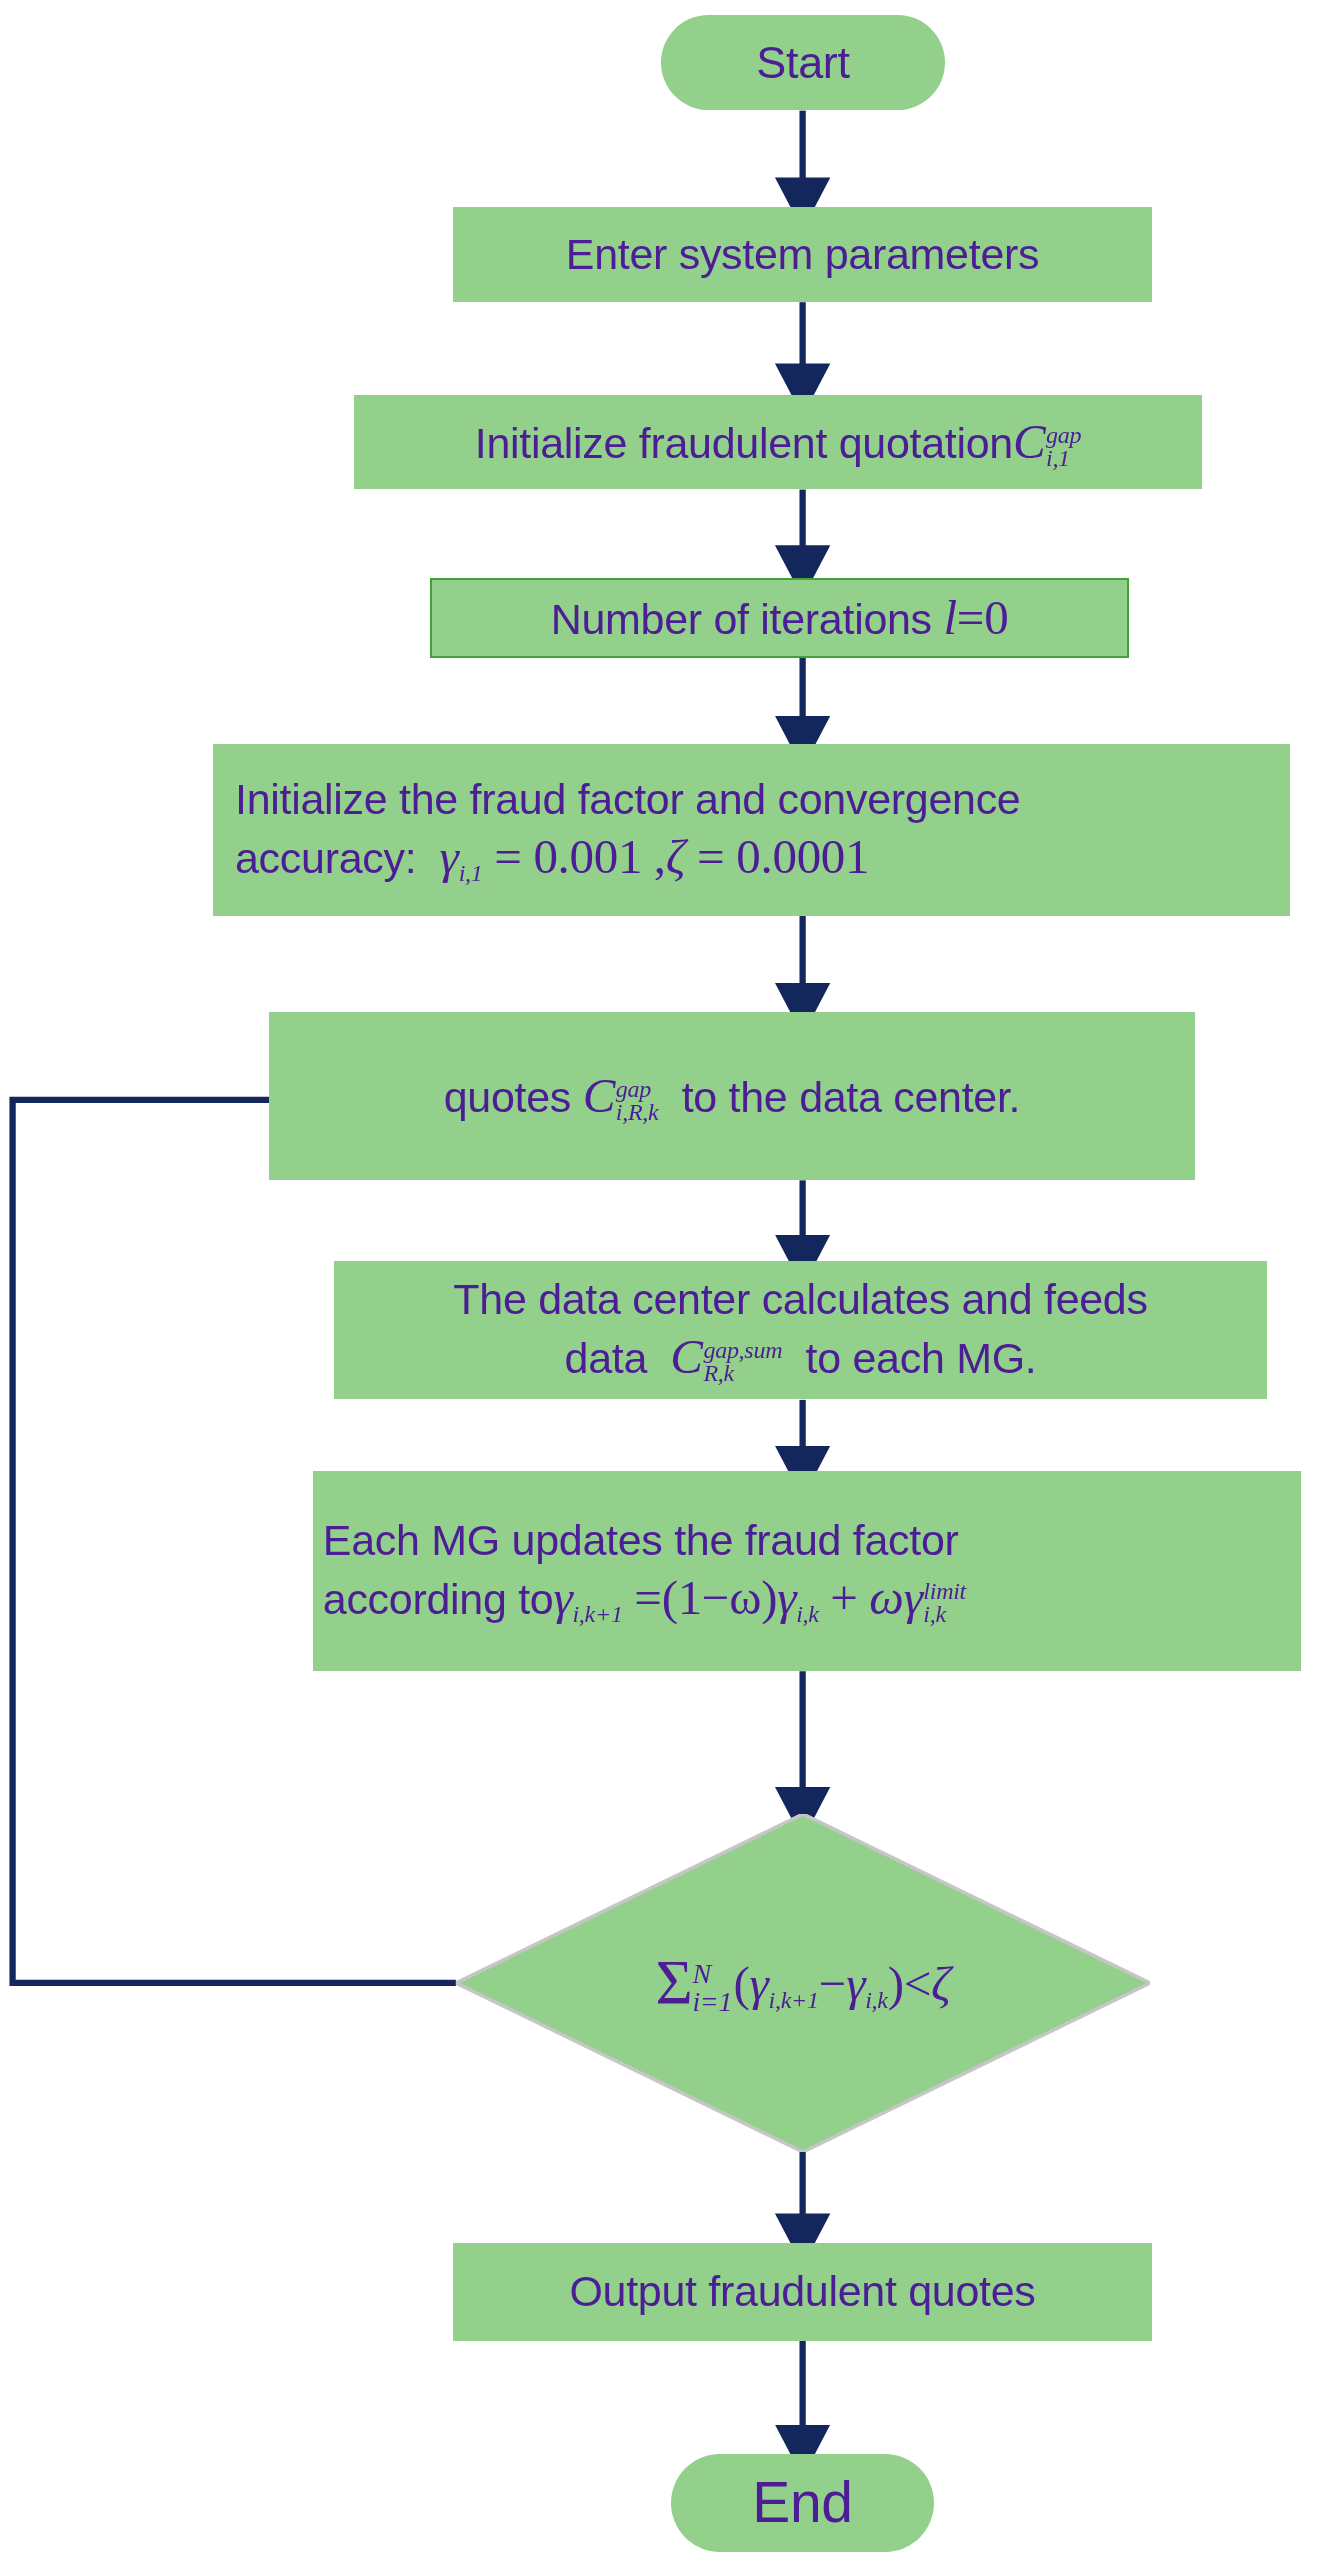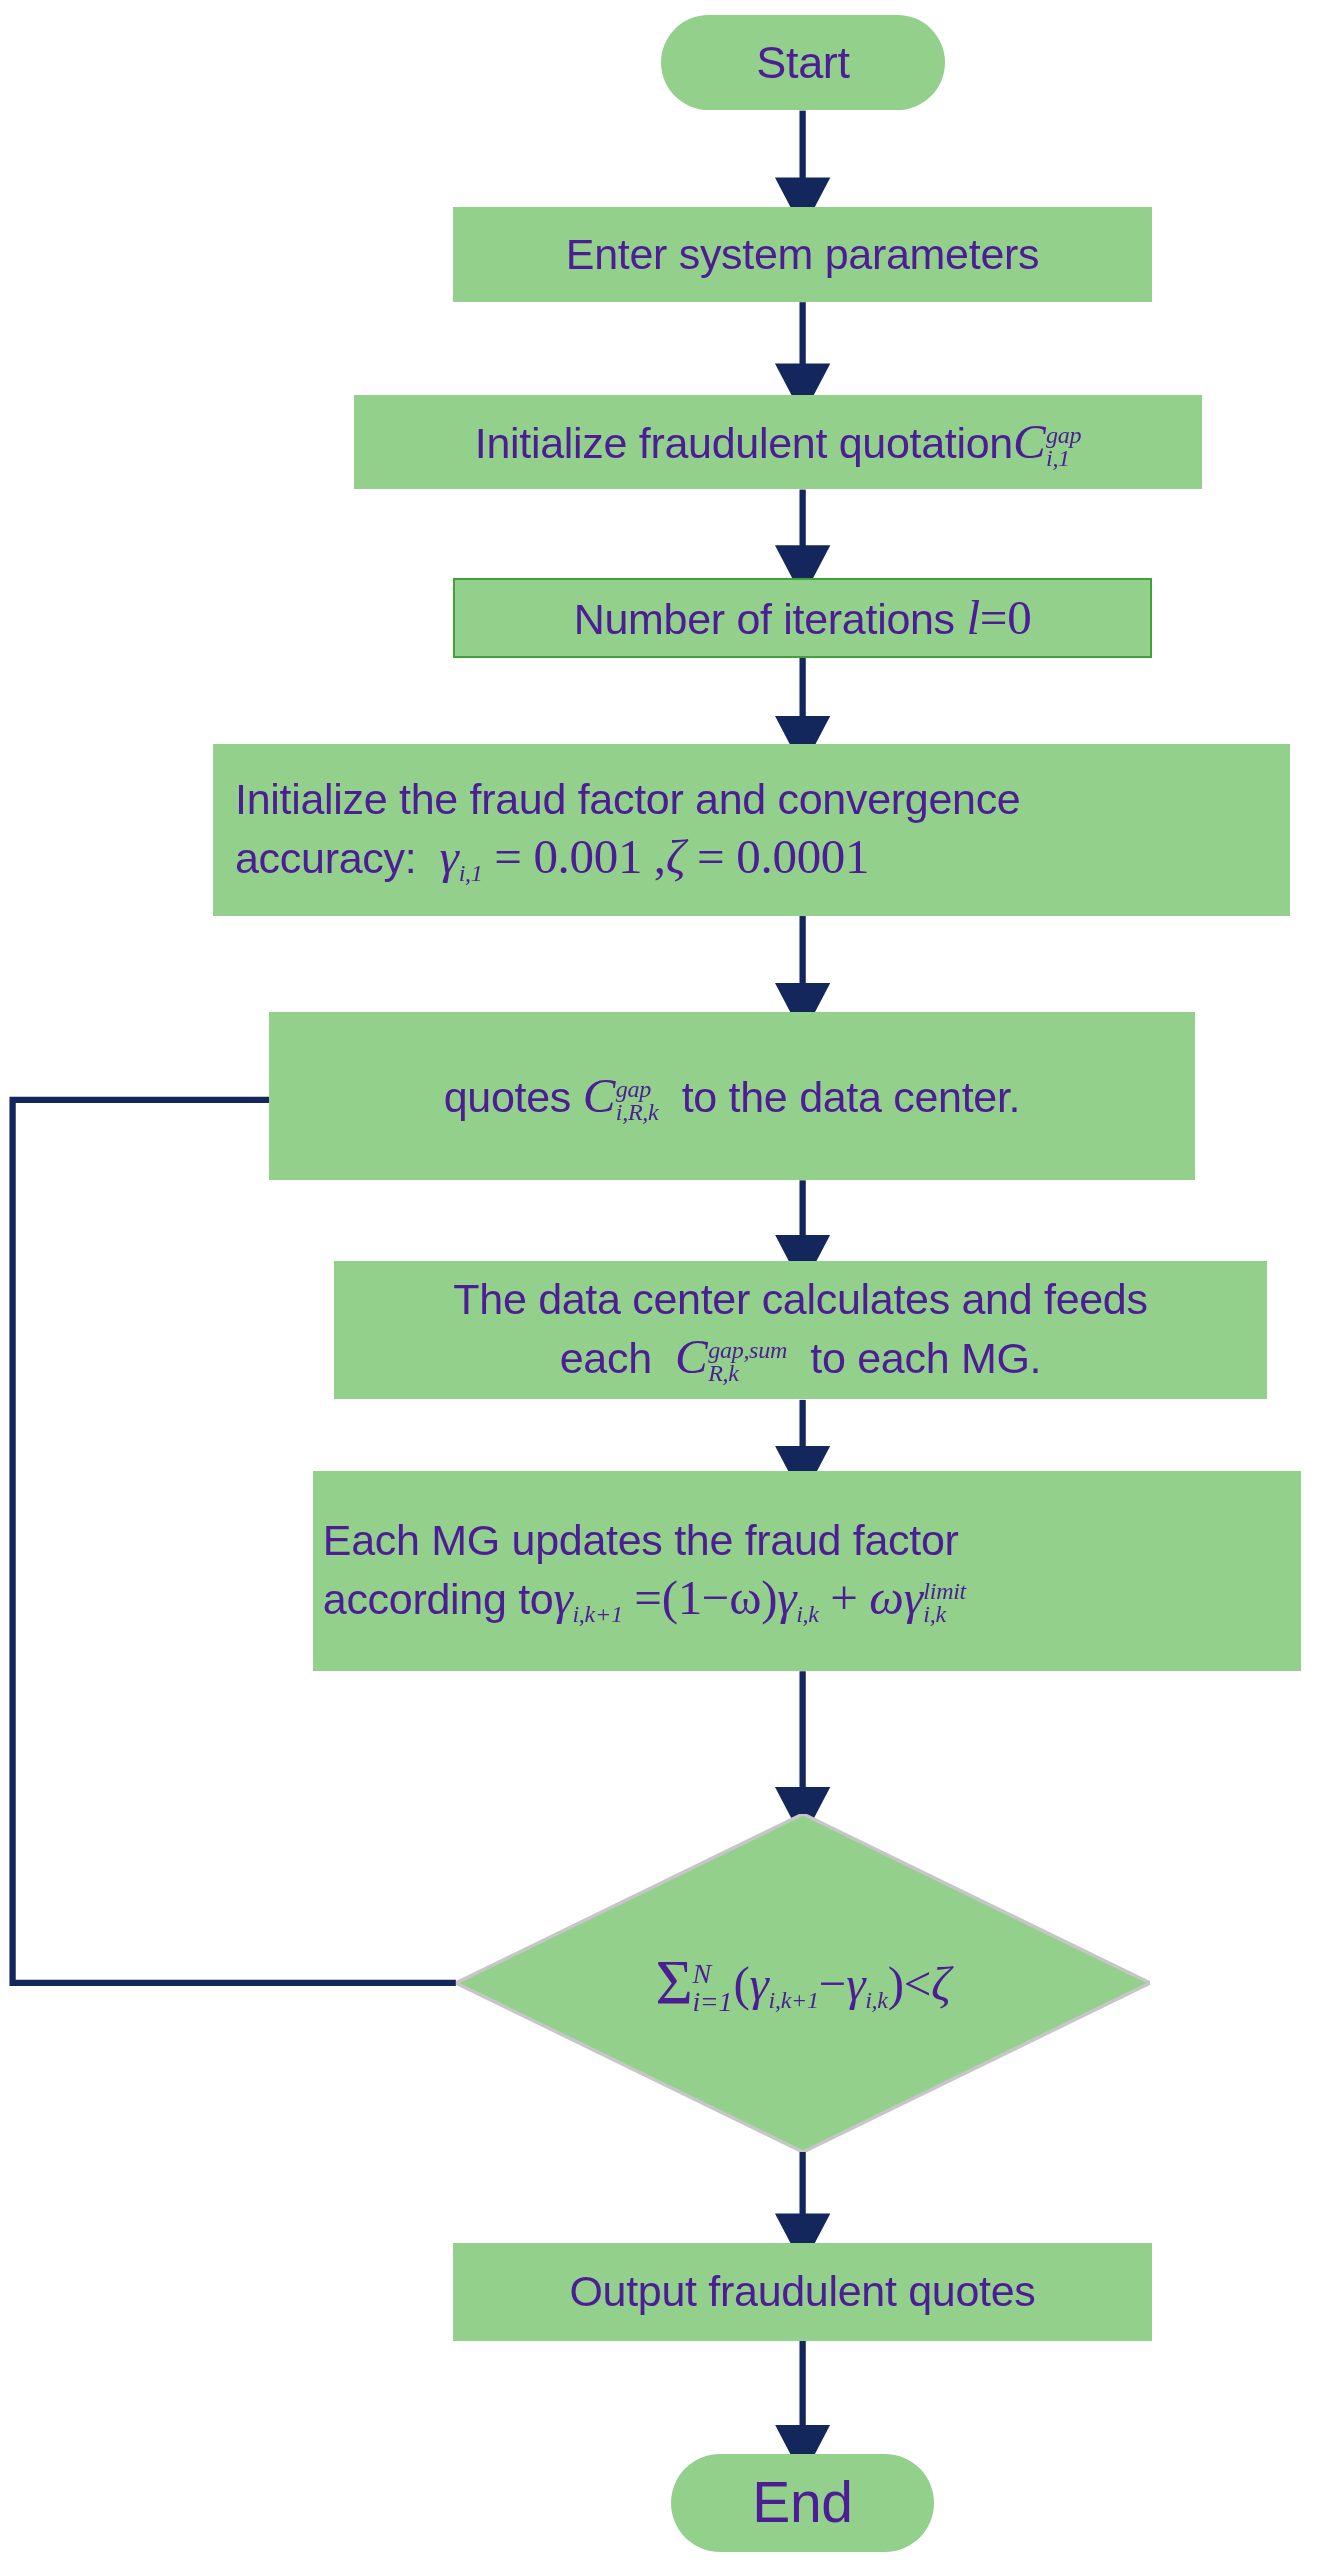--- a/index.html
+++ b/index.html
@@ -159,21 +159,21 @@
 
   <div class="node" style="left:354px; top:395px; width:848px; height:94px;">
     <span class="nowrap">
       <span>Initialize fraudulent quotation</span><span class="m">C</span><span class="frac-stack">
           <span class="up">gap</span>
           <span class="dn">i,1</span>
         </span>
     </span>
   </div>
 
-  <div class="node bordered" style="left:453px; top:578px; width:699px; height:80px;">
+  <div class="node bordered" style="left:430px; top:578px; width:699px; height:80px;">
     <span class="nowrap">
       <span>Number of iterations</span>&nbsp;<span class="m">l</span><span class="mup">=</span><span class="mup">0</span>
     </span>
   </div>
 
   <div class="node" style="left:213px; top:744px; width:1077px; height:172px; justify-content:flex-start; text-align:left;padding-left:22px;">
     <div style="width:100%;">
       <div>Initialize the fraud factor and convergence</div>
       <div class="nowrap">
         <span>accuracy:</span>&nbsp;&nbsp;<span class="m">γ</span><span class="sub">i,1</span>&nbsp;<span class="mup">= 0.001</span>&nbsp;<span class="mup">,</span><span class="m">ζ</span>&nbsp;<span class="mup">= 0.0001</span>
@@ -189,21 +189,21 @@
             <span class="dn">i,R,k</span>
           </span>&nbsp;&nbsp;<span>to the data center.</span>
       </div>
     </div>
   </div>
 
   <div class="node" style="left:334px; top:1261px; width:933px; height:138px;">
     <div style="width:100%;">
       <div>The data center calculates and feeds</div>
       <div class="nowrap">
-        <span>each</span>&nbsp;&nbsp;<span class="m">C</span><span class="frac-stack">
+        <span>data</span>&nbsp;&nbsp;<span class="m">C</span><span class="frac-stack">
             <span class="up">gap,sum</span>
             <span class="dn">R,k</span>
           </span>&nbsp;&nbsp;<span>to each MG.</span>
       </div>
     </div>
   </div>
 
   <div class="node" style="left:313px; top:1471px; width:988px; height:200px; justify-content:flex-start; text-align:left;">
     <div style="width:100%;">
       <div>Each MG updates the fraud factor</div>

